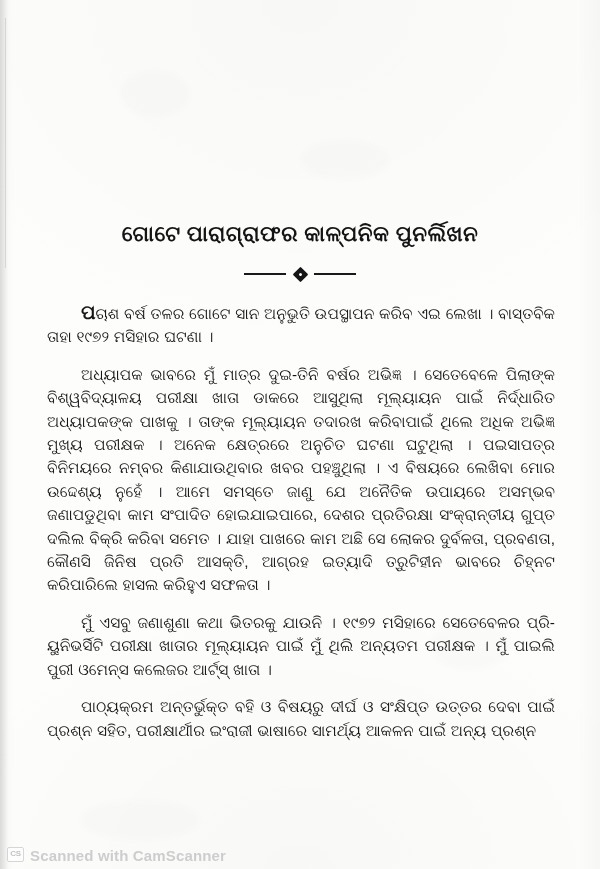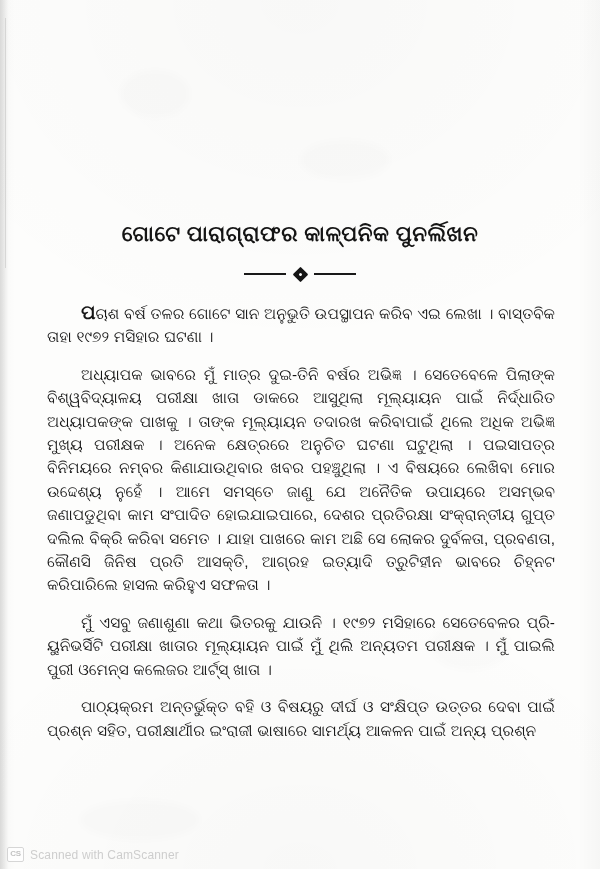--- a/index.html
+++ b/index.html
@@ -149,45 +149,46 @@
     font-weight: 700;
     line-height: 0;
   }
 
   
   .camscanner {
     position: absolute;
     left: 7px;
     top: 847px;
     display: flex;
-    align-items: flex-end;
+    align-items: flex-start;
     gap: 6px;
     z-index: 6;
     opacity: 0.9;
   }
   .cs-logo {
     width: 15px;
     height: 13px;
     border: 1.2px solid #d2d2d2;
     border-radius: 2px;
     color: #bcbcbc;
     font-family: "Liberation Sans", sans-serif;
     font-size: 8px;
     font-weight: 700;
     line-height: 11px;
     text-align: center;
     letter-spacing: -0.2px;
     background: #ffffff;
   }
   .cs-text {
     font-family: "Liberation Sans", sans-serif;
-    font-size: 12px;
+    font-size: 15px;
     color: #c9c9c9;
     letter-spacing: 0.15px;
     white-space: nowrap;
+    font-weight: bold;
   }
 
   
   .blotch {
     position: absolute;
     border-radius: 50%;
     background: rgba(0,0,0,0.013);
     z-index: 1;
     pointer-events: none;
     filter: blur(3px);

